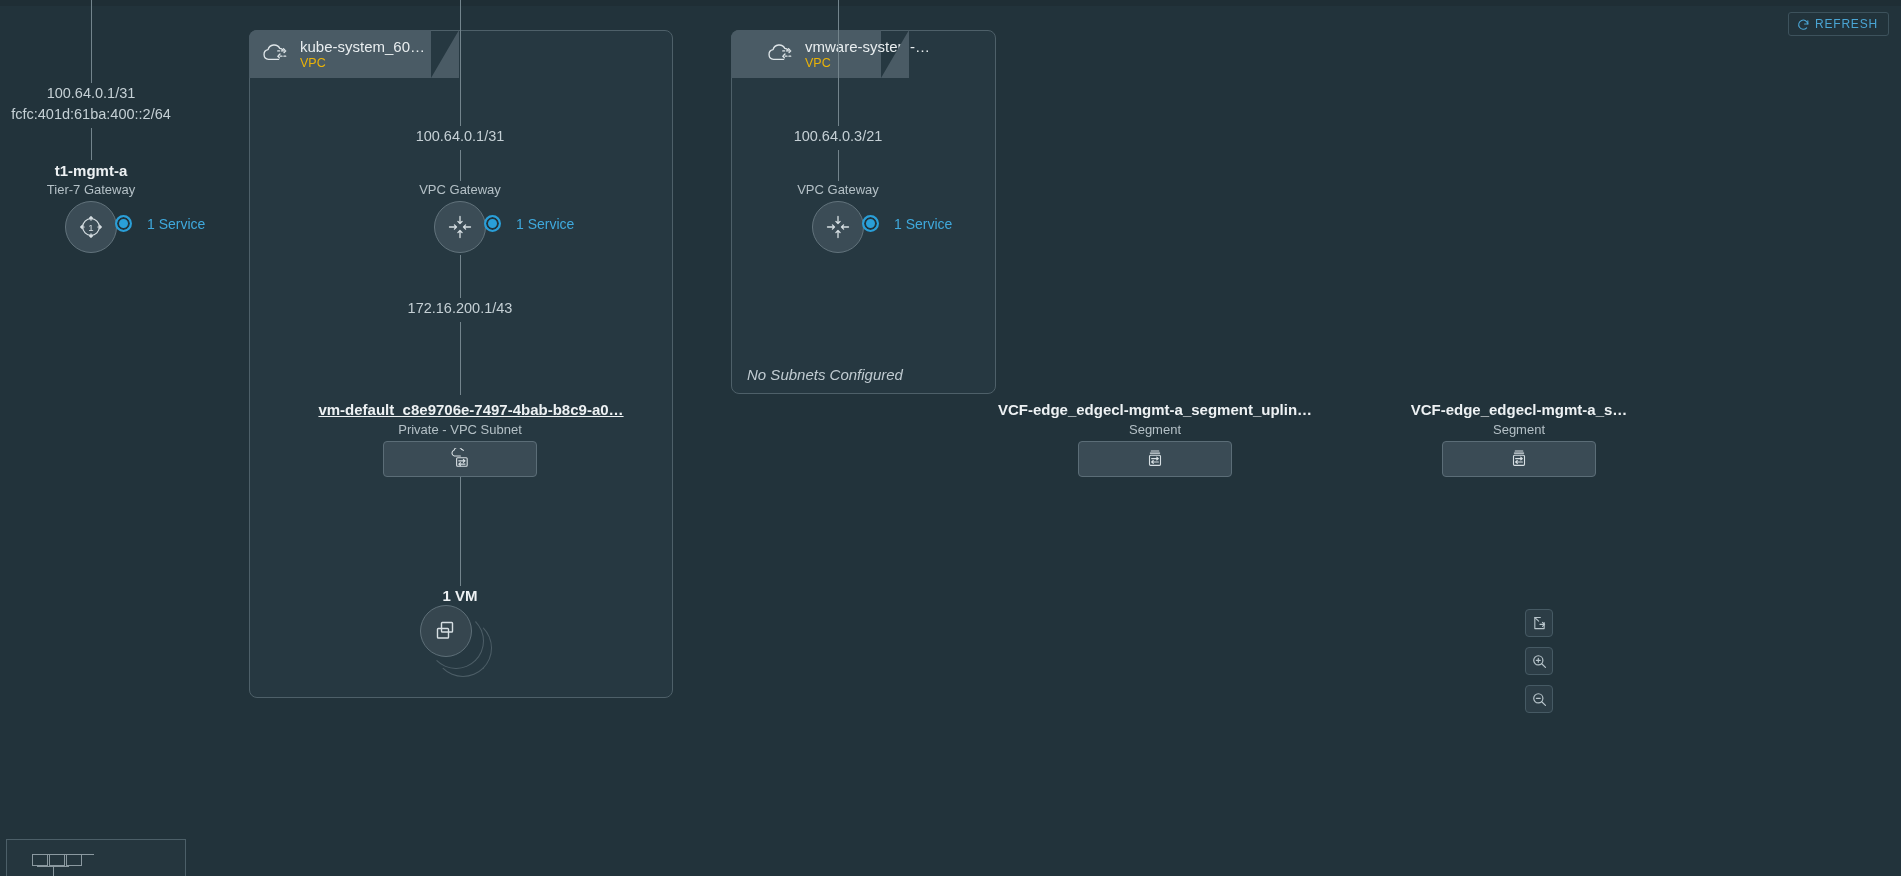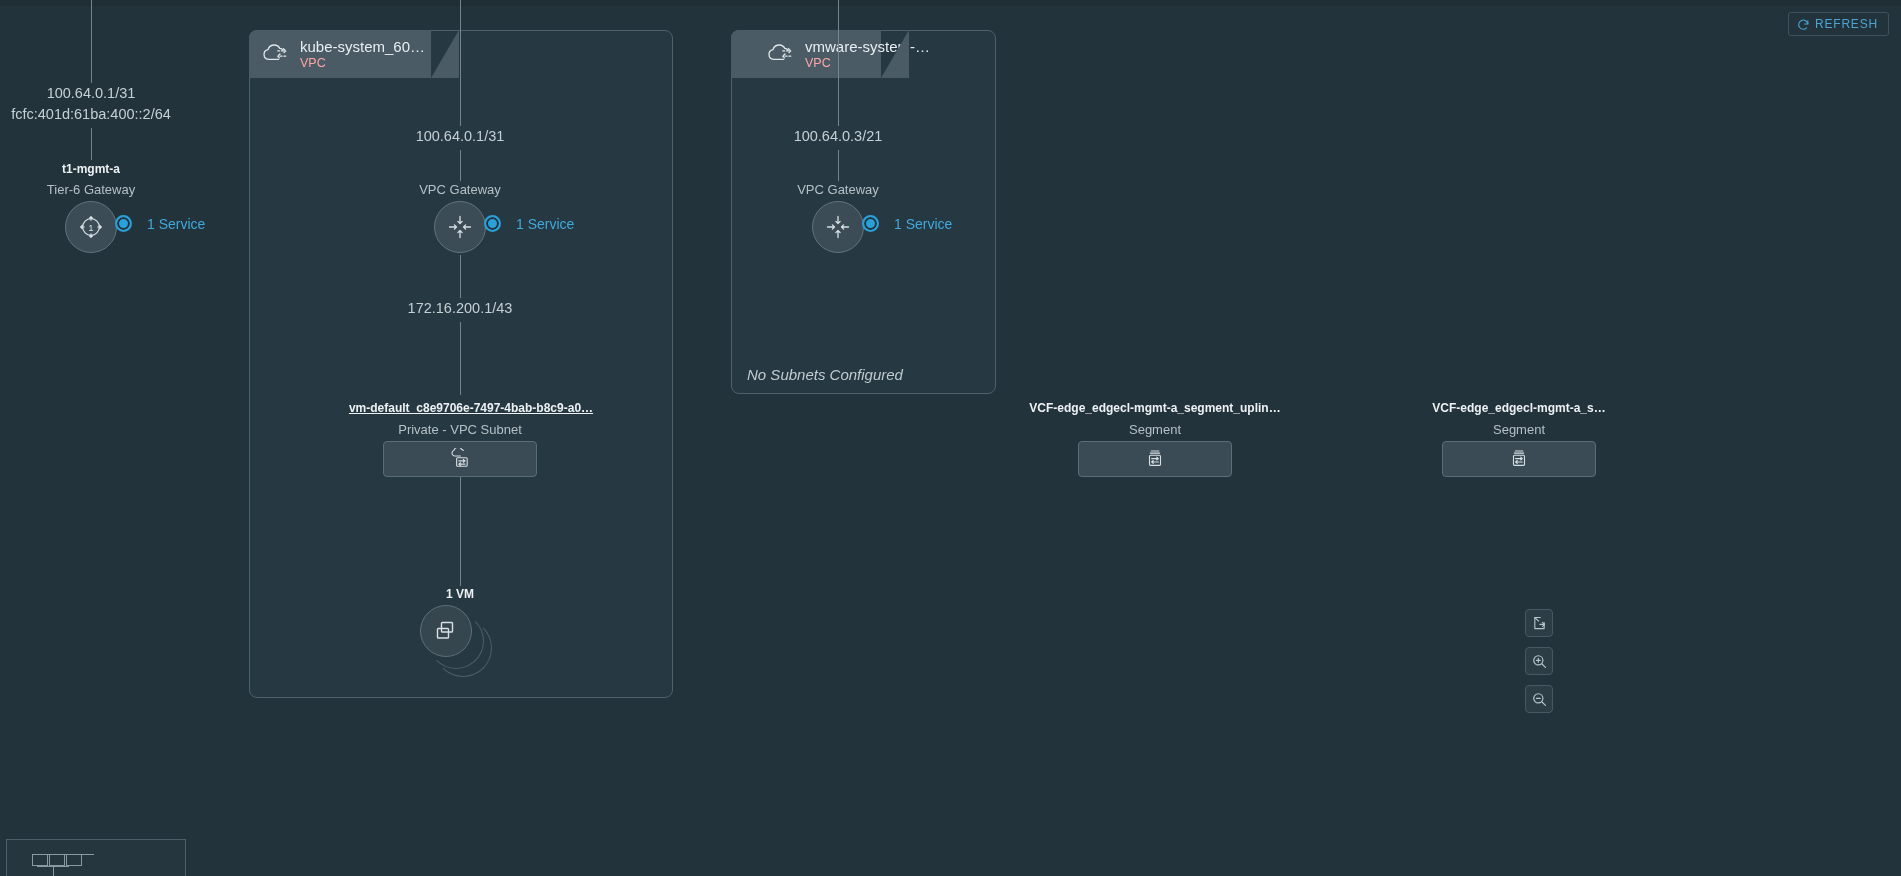--- a/index.html
+++ b/index.html
@@ -53,30 +53,30 @@
   }
   .vpc-header::after {
     content: ""; position: absolute; top: 0; right: -28px;
     width: 0; height: 0;
     border-style: solid;
     border-width: 0 0 48px 28px;
     border-color: transparent transparent #4a5b65 transparent;
   }
   .vpc-header-text { display:flex; flex-direction: column; }
   .vpc-title { font-size: 15px; color: #e8edef; line-height: 18px; white-space: nowrap; }
-  .vpc-sub { font-size: 12.5px; color: #fca5a5; line-height: 15px; }
+  .vpc-sub { font-size: 12.5px; color: #eab308; line-height: 15px; }
   .vpc-icon svg { width: 30px; height: 24px; display: block; }
 
   
   .ip-label {
     position: absolute; font-size: 14.5px; color: #c5d0d5;
     white-space: nowrap; text-align: center; transform: translateX(-50%);
   }
   .node-title {
-    position: absolute; font-size: 12px; font-weight: bold; color: #edf1f3;
+    position: absolute; font-size: 15px; font-weight: bold; color: #edf1f3;
     white-space: nowrap; text-align: center; transform: translateX(-50%);
   }
   .node-sub {
     position: absolute; font-size: 13px; color: #b4c0c6;
     white-space: nowrap; text-align: center; transform: translateX(-50%);
   }
   .node-italic {
     position: absolute; font-size: 15px; color: #c0cbd1; font-style: italic;
     white-space: nowrap; text-align: center; transform: translateX(-50%);
   }
@@ -162,21 +162,21 @@
       </svg>
     </span>
     <span>REFRESH</span>
   </button>
 
   <div class="vline" style="left:91px; top:0px; height:83px;"></div>
   <div class="ip-label" style="left:91px; top:85px;">100.64.0.1/31</div>
   <div class="ip-label" style="left:91px; top:106px;">fcfc:401d:61ba:400::2/64</div>
   <div class="vline" style="left:91px; top:128px; height:32px;"></div>
   <div class="node-title" style="left:91px; top:162px;">t1-mgmt-a</div>
-  <div class="node-sub" style="left:91px; top:182px;">Tier-6 Gateway</div>
+  <div class="node-sub" style="left:91px; top:182px;">Tier-7 Gateway</div>
 
   <div class="gw-node" style="left:91px; top:201px;">
     <div class="gw-circle">
       <span>
         <svg viewBox="0 0 32 32" fill="none" stroke="#d7dfe3" stroke-width="1.4" stroke-linecap="round" stroke-linejoin="round">
           <circle cx="16" cy="16" r="9.5"></circle>
           <text x="16" y="20.5" font-size="11" fill="#d7dfe3" stroke="none" text-anchor="middle" font-family="Liberation Sans, sans-serif">1</text>
           <path d="M16 4.2v4M14.3 6l1.7-1.8L17.7 6"></path>
           <path d="M16 27.8v-4M14.3 26l1.7 1.8 1.7-1.8"></path>
           <path d="M4.2 16h4M6 14.3 4.2 16 6 17.7"></path>

